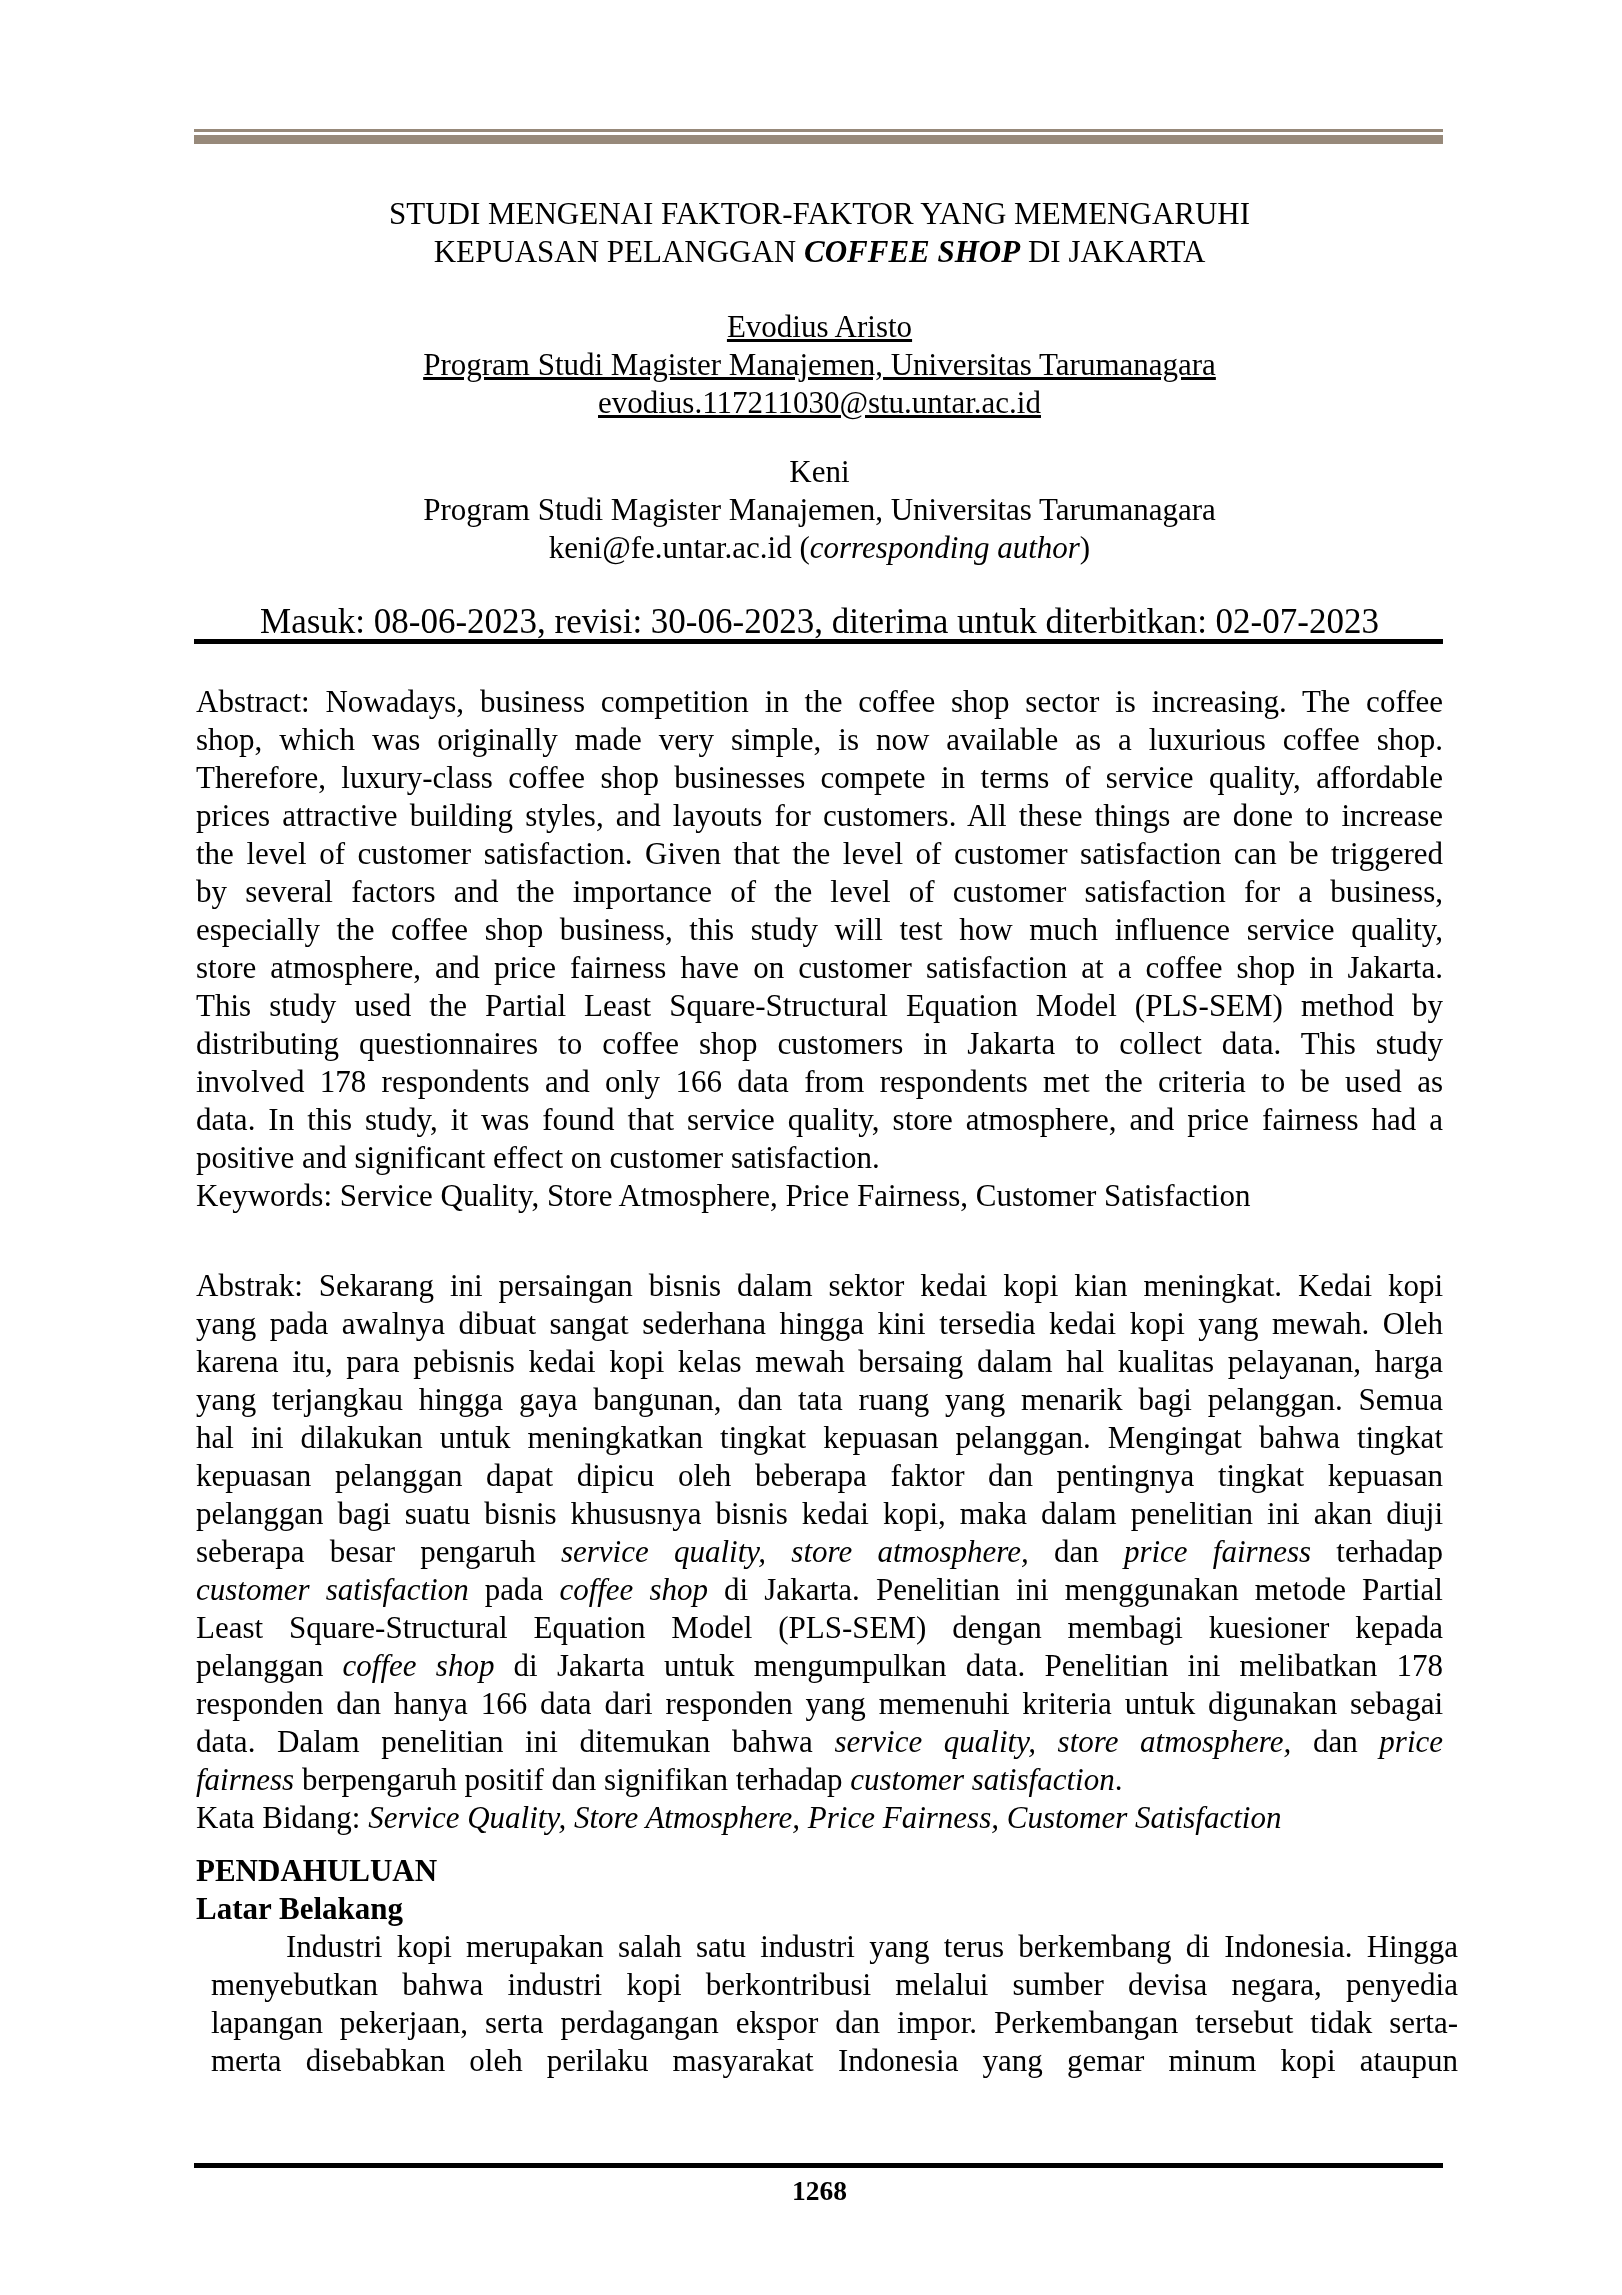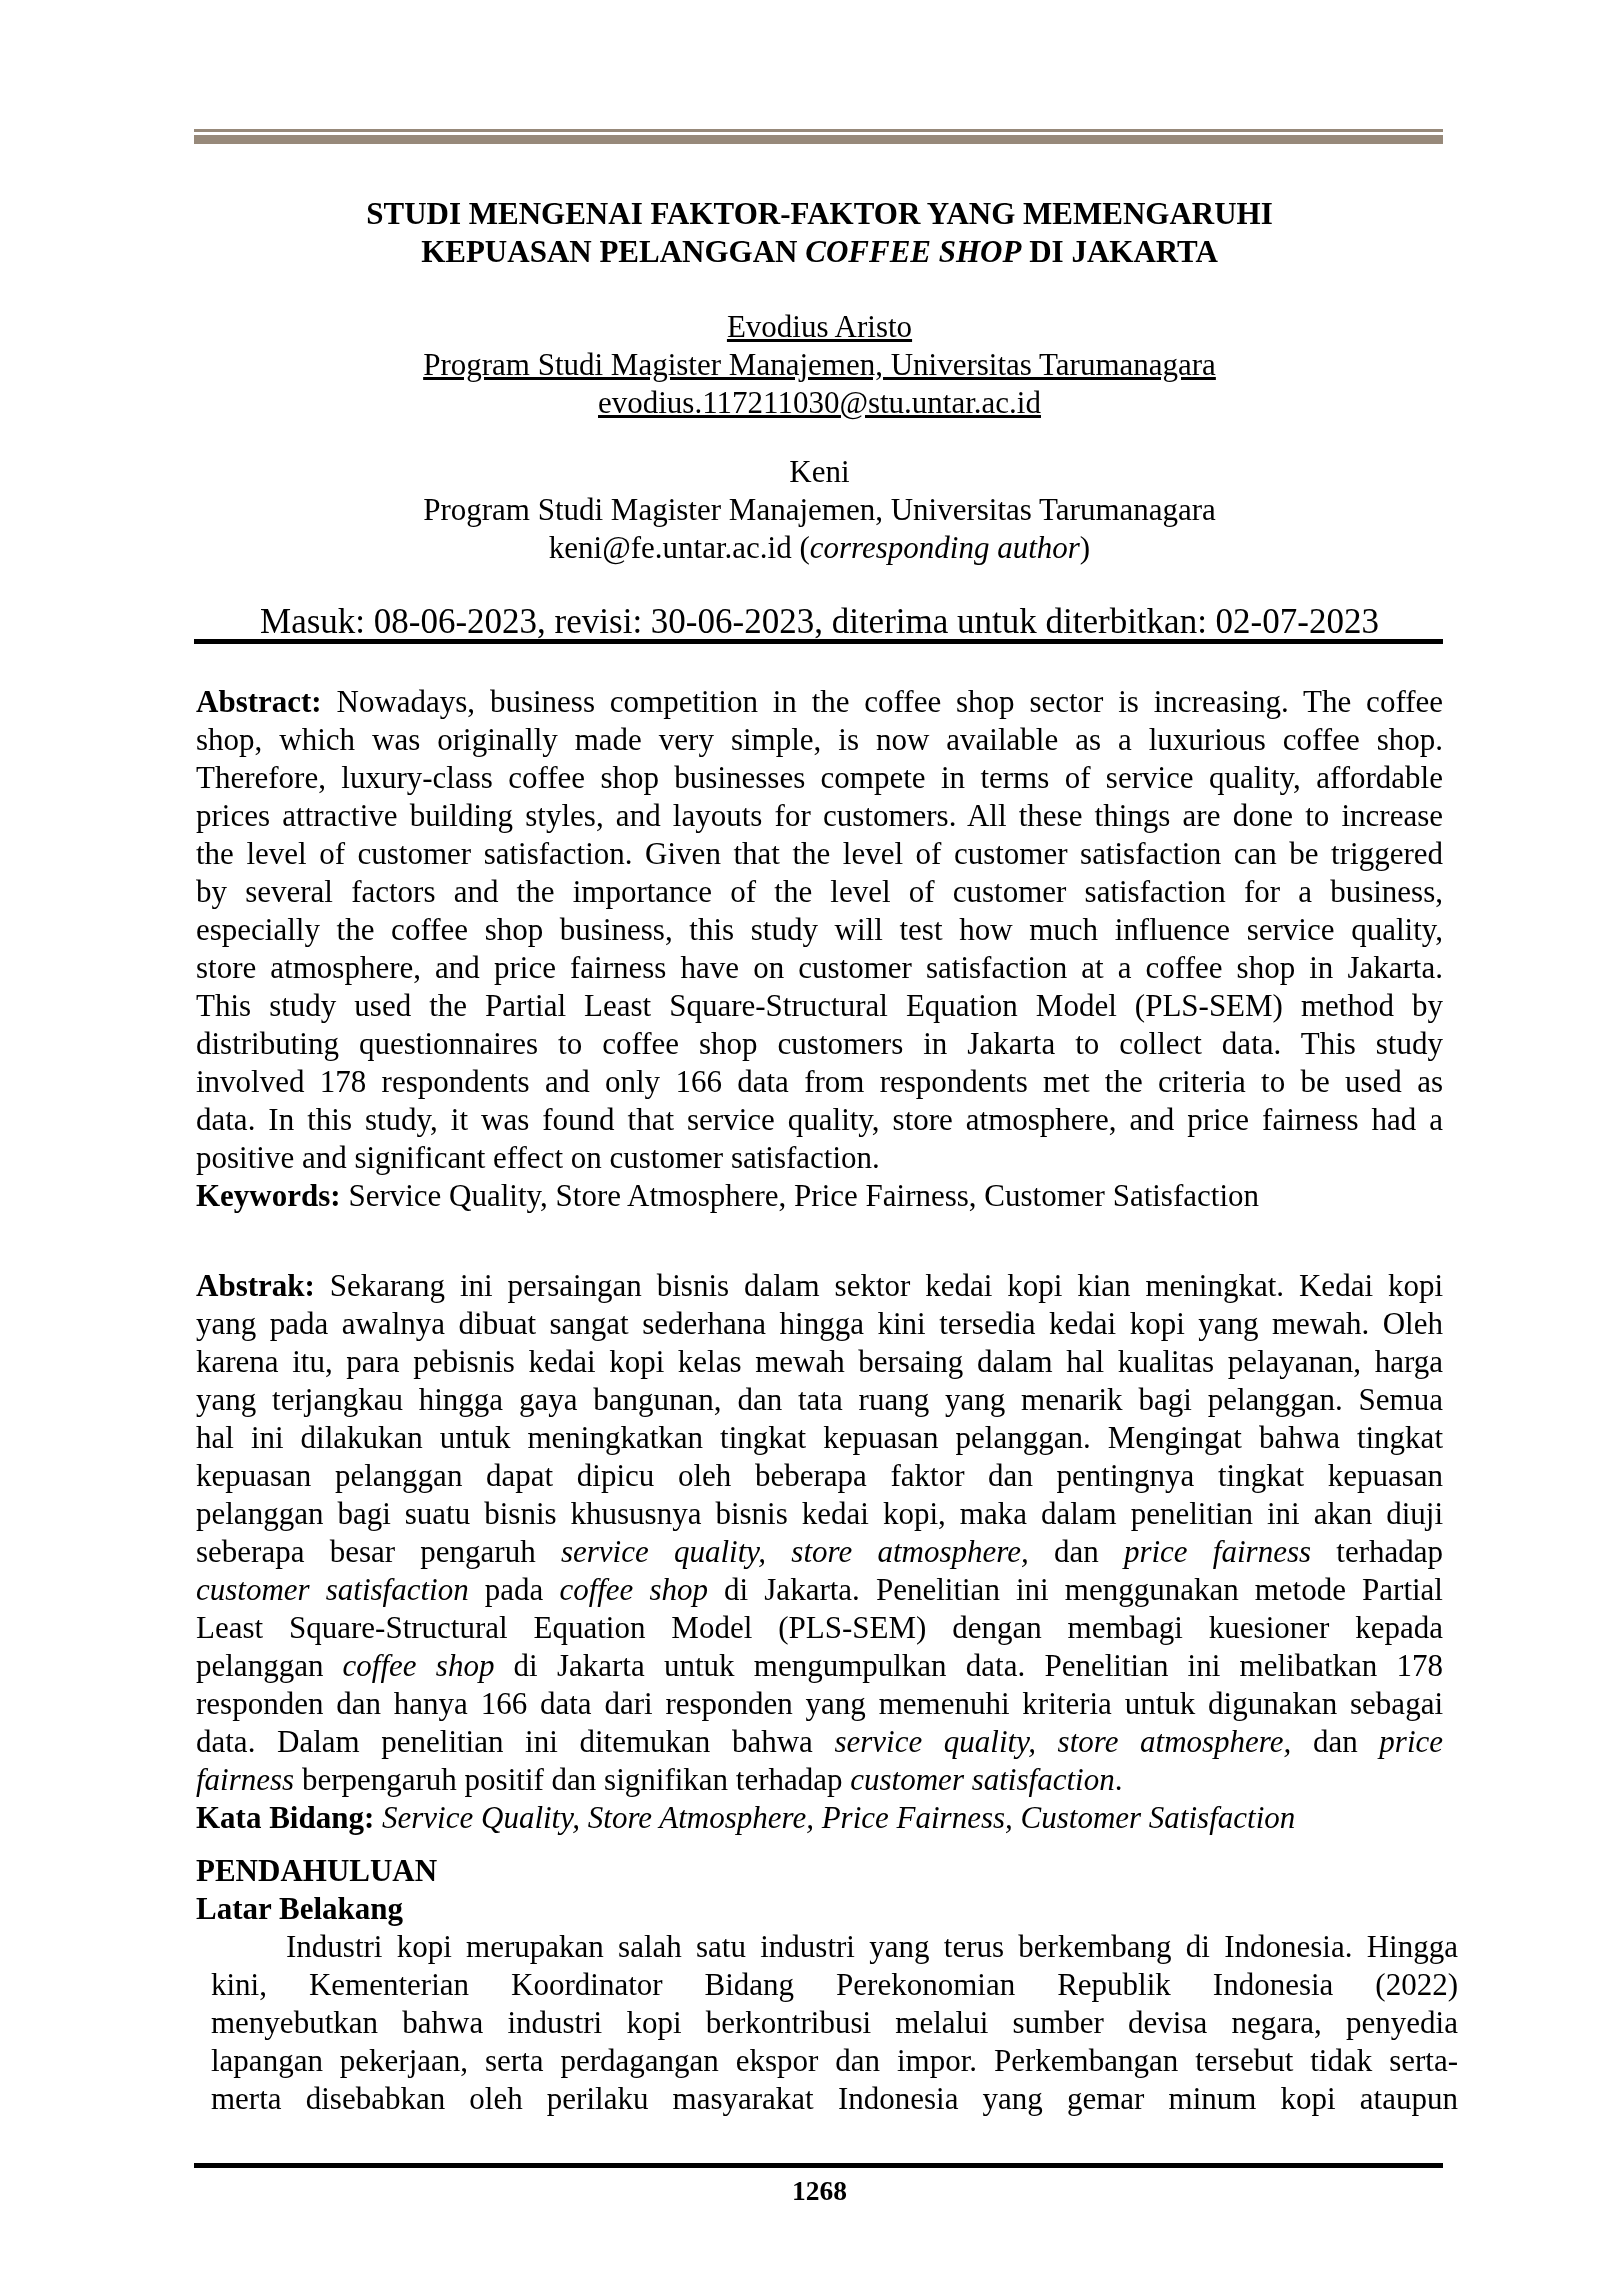--- a/index.html
+++ b/index.html
@@ -8,21 +8,21 @@
   .abs{position:absolute;}
   
   .rule-tan-thin{top:129px;left:194px;width:1249px;height:3.3px;background:#97897A;}
   .rule-tan-thick{top:135px;left:194px;width:1249px;height:8.5px;background:#97897A;}
   
   .rule-black{top:639px;left:194px;width:1249px;height:5.2px;background:#000;}
   .footer-rule{top:2163px;left:194px;width:1249px;height:5.2px;background:#000;}
   
   .col{left:196px;width:1247px;}
   .center{text-align:center;}
-  .b{font-weight:bold;}
+  .b{font-weight:normal;}
   .i{font-style:italic;}
   .bi{font-weight:bold;font-style:italic;}
   .title-block{top:195px;font-size:31px;line-height:38px;}
   .author-block1{top:308px;font-size:31px;line-height:38px;text-decoration:underline;}
   .author-block2{top:453px;font-size:31px;line-height:38px;}
   .dates-line{top:605px;font-size:35px;line-height:33px;}
   .para{font-size:31px;line-height:38px;}
   .abstract-en{top:683px;}
   .abstract-id{top:1251px;margin-top:16px;}
   .h-pendahuluan{top:1852px;font-size:31px;line-height:38px;font-weight:bold;}
@@ -93,21 +93,20 @@
     <div class="line"><span>data. Dalam penelitian ini ditemukan bahwa </span><span class="i">service quality, store atmosphere,</span><span> dan </span><span class="i">price</span></div>
     <div class="line nj"><span class="i">fairness</span><span> berpengaruh positif dan signifikan terhadap </span><span class="i">customer satisfaction</span><span>.</span></div>
     <div class="line nj"><span class="b">Kata Bidang:</span><span class="i"> Service Quality, Store Atmosphere, Price Fairness, Customer Satisfaction</span></div>
   </div>
 
 <div class="abs col h-pendahuluan">PENDAHULUAN</div>
 <div class="abs col h-latar">Latar Belakang</div>
 
 <div class="abs col para intro-para">
     <div class="line" style="text-indent: 75px;"><span>Industri kopi merupakan salah satu industri yang terus berkembang di Indonesia. Hingga</span></div>
-    <div class="line"><span>kini, Kementerian Koordinator Bidang Perekonomian Republik Indonesia (2022)</span></div>
     <div class="line"><span>menyebutkan bahwa industri kopi berkontribusi melalui sumber devisa negara, penyedia</span></div>
     <div class="line"><span>lapangan pekerjaan, serta perdagangan ekspor dan impor. Perkembangan tersebut tidak serta-</span></div>
     <div class="line"><span>merta disebabkan oleh perilaku masyarakat Indonesia yang gemar minum kopi ataupun</span></div>
   </div>
 
 <div class="abs footer-rule"></div>
 <div class="abs col page-number">1268</div>
 
 
 </body></html>

